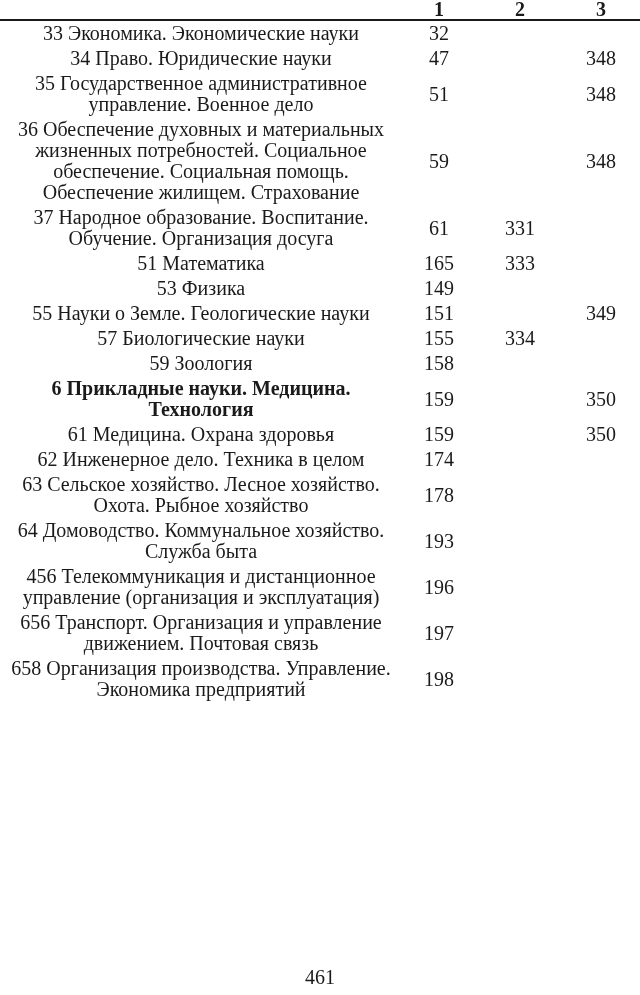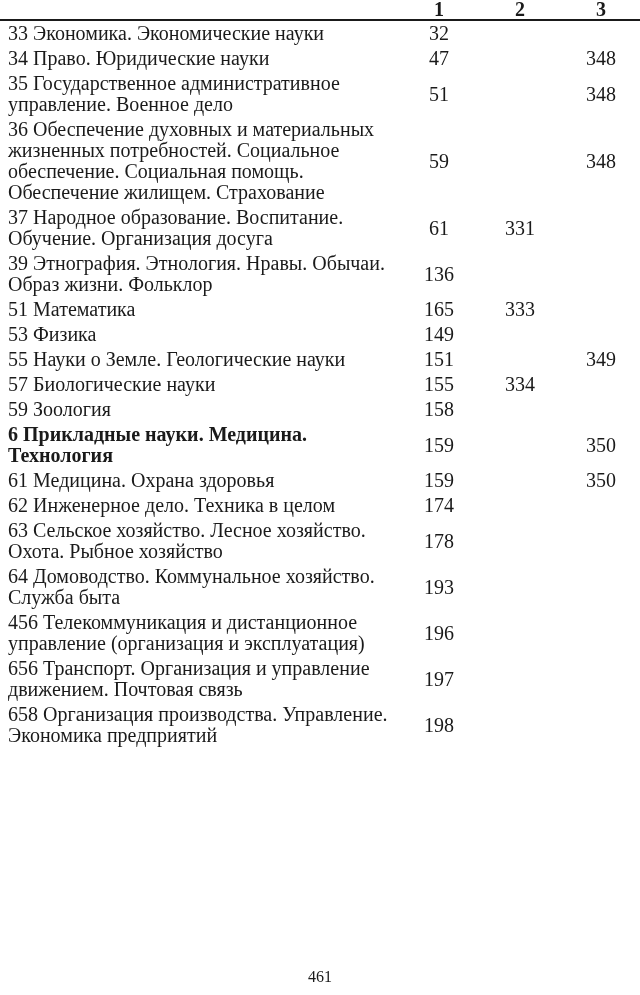--- a/index.html
+++ b/index.html
@@ -40,35 +40,35 @@
   tbody td {
     font-size: 20px;
     line-height: 21px;
     vertical-align: middle;
     padding: 2px 0;
     hyphens: none;
   }
   td.desc {
     padding-left: 8px;
     padding-right: 6px;
-    text-align: left;
+    text-align: center;
   }
   td.num {
     text-align: center;
   }
   tr.bold td.desc {
     font-weight: bold;
   }
   .page-number {
     position: absolute;
     left: 0;
     right: 0;
     bottom: 8px;
     text-align: center;
-    font-size: 16px;
+    font-size: 20px;
     line-height: 20px;
   }
 </style>
 </head>
 <body>
 
 <div class="page">
   <table class="toc">
     <colgroup>
       <col class="c-desc">
@@ -109,26 +109,20 @@
           <td class="num"></td>
           <td class="num">348</td>
         </tr>
         <tr>
           <td class="desc">37 Народное образование. Воспитание. Обучение. Организация досуга</td>
           <td class="num">61</td>
           <td class="num">331</td>
           <td class="num"></td>
         </tr>
         <tr>
-          <td class="desc">39 Этнография. Этнология. Нравы. Обычаи. Образ жизни. Фольклор</td>
-          <td class="num">136</td>
-          <td class="num"></td>
-          <td class="num"></td>
-        </tr>
-        <tr>
           <td class="desc">51 Математика</td>
           <td class="num">165</td>
           <td class="num">333</td>
           <td class="num"></td>
         </tr>
         <tr>
           <td class="desc">53 Физика</td>
           <td class="num">149</td>
           <td class="num"></td>
           <td class="num"></td>

